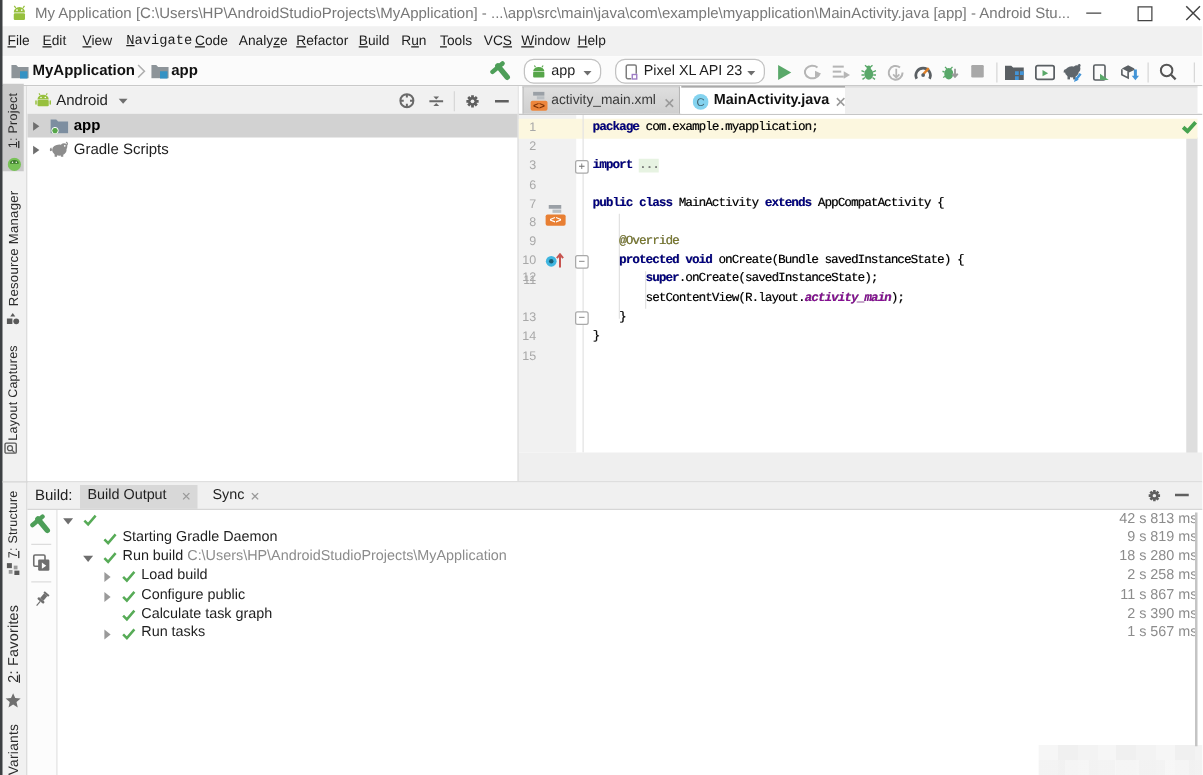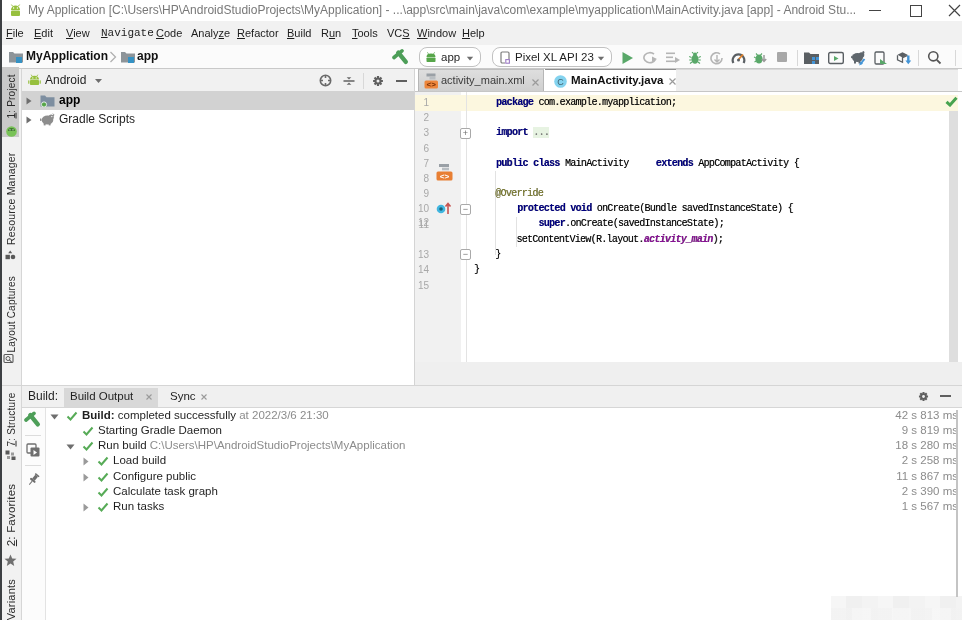--- a/index.html
+++ b/index.html
@@ -4,21 +4,21 @@
 <style>
 html,body{margin:0;padding:0;}
 body{width:962px;height:620px;position:relative;overflow:hidden;background:#fff;
   font-family:"Liberation Sans",sans-serif;-webkit-font-smoothing:antialiased;}
 .abs{position:absolute;}
 u{text-decoration:underline;text-underline-offset:1px;}
 .vlab{position:absolute;transform:rotate(-90deg);transform-origin:center;
   font-size:10.5px;color:#2b2b2b;white-space:nowrap;letter-spacing:0.2px;}
 .code{font-family:"Liberation Mono",monospace;font-size:10px;letter-spacing:-0.7px;
   white-space:pre;color:#000;line-height:15px;text-shadow:0.35px 0 rgba(0,0,0,0.5);}
-.kw{color:#000080;font-weight:bold;margin-left:22px;}
+.kw{color:#000080;font-weight:bold;}
 .num{position:absolute;left:415px;width:14px;text-align:right;line-height:15px;
   font-size:10px;color:#a8a8a8;font-family:"Liberation Sans",sans-serif;letter-spacing:0;}
 .fold{position:absolute;left:460px;width:9px;height:9px;background:#fff;
   border:1px solid #a9a9a9;border-radius:2px;color:#707070;font-size:9px;
   line-height:8px;text-align:center;font-family:"Liberation Sans",sans-serif;letter-spacing:0;}
 .trow{position:absolute;height:15px;font-size:11.5px;color:#1f1f1f;white-space:nowrap;}
 .ttime{position:absolute;right:4px;font-size:11.5px;color:#8c8c8c;text-align:right;}
 .gray{color:#8c8c8c;}
 .tb-ic{position:absolute;top:51px;}
 </style>
@@ -384,21 +384,20 @@
   </g>
 </svg>
 
 <div class="trow" style="left:0;top:409px;width:962px;">
   <svg class="abs" style="left:50px;top:5px;" width="9" height="6" viewBox="0 0 9 6">
       <path d="M0.5 0.5 H8.5 L4.5 5.5 z" fill="#6e6e6e"></path>
     </svg>
   <svg class="abs" style="left:66px;top:2px;" width="12" height="11" viewBox="0 0 12 11">
       <path d="M1.5 5.5 L4.5 8.5 L10.5 1.5" stroke="#57ab57" stroke-width="2" fill="none"></path>
     </svg>
-  <span class="abs" style="left:82px;"><b>Build:</b> completed successfully <span class="gray">at 2022/3/6 21:30</span></span>
   <span class="ttime">42 s 813 ms</span>
 </div>
 <div class="trow" style="left:0;top:424px;width:962px;">
   <svg class="abs" style="left:82px;top:2px;" width="12" height="11" viewBox="0 0 12 11">
       <path d="M1.5 5.5 L4.5 8.5 L10.5 1.5" stroke="#57ab57" stroke-width="2" fill="none"></path>
     </svg>
   <span class="abs" style="left:98px;">Starting Gradle Daemon</span>
   <span class="ttime">9 s 819 ms</span>
 </div>
 <div class="trow" style="left:0;top:439px;width:962px;">

